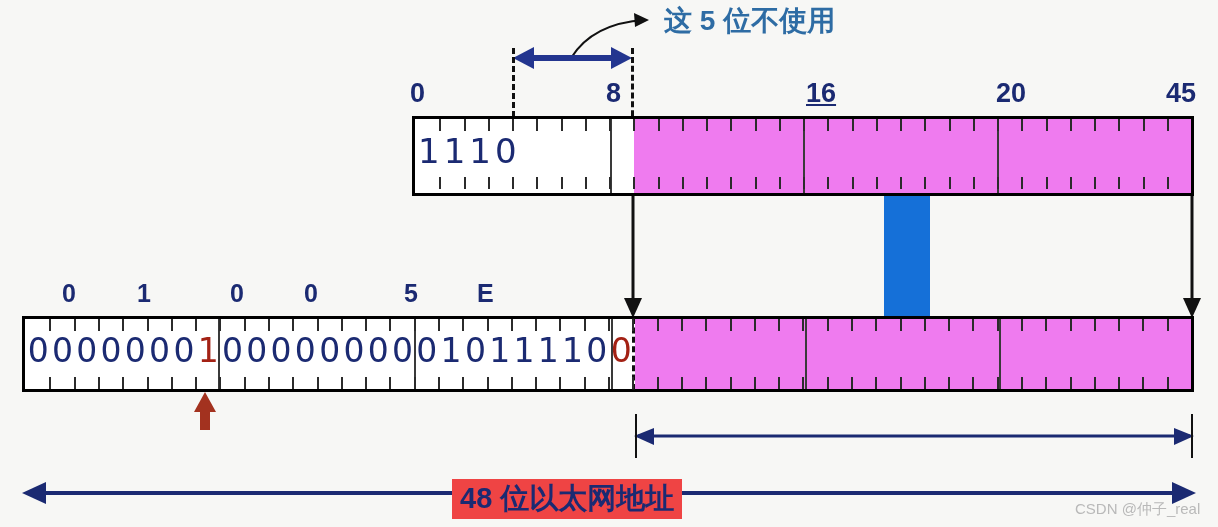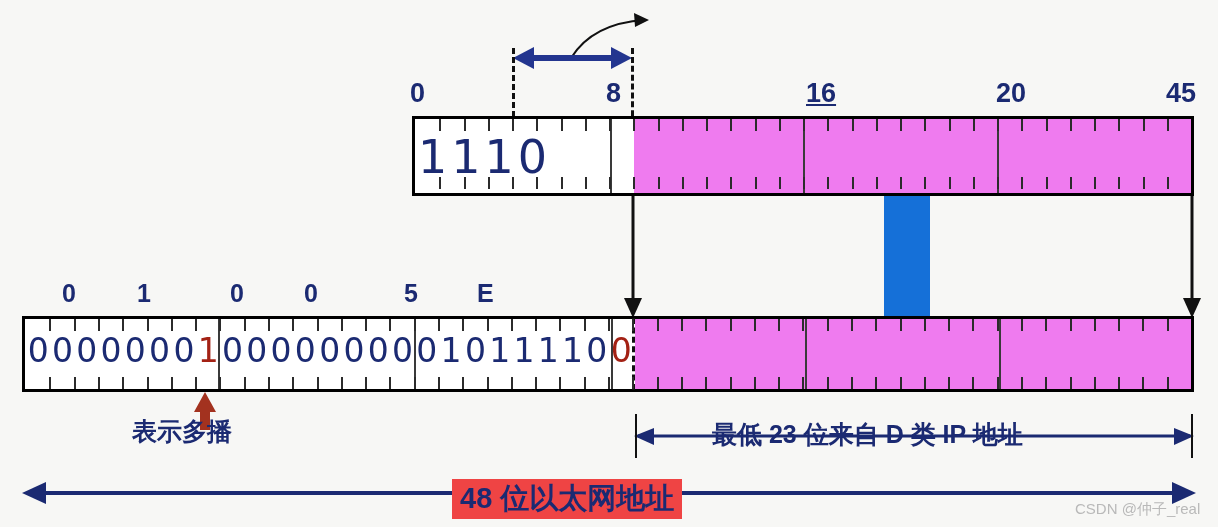--- a/index.html
+++ b/index.html
@@ -30,40 +30,41 @@
   .bytesep{position:absolute;width:2px;background:#3a3a3a;}
   .tick{position:absolute;width:2px;background:#2b2b2b;}
   .dash-v{
     position:absolute;width:0;
     border-left:3px dashed #111;
   }
 
   .bigbin{
     position:absolute;
     font-family:"DejaVu Sans", sans-serif;
-    font-size:46px;
+    font-size:34px;
     color:#1b2a72;
     white-space:pre;
     line-height:1;
   }
 
   .watermark{
     position:absolute;
     font-size:15px;
     color:#b9b9b9;
     white-space:nowrap;
     font-family:"Liberation Sans", sans-serif;
   }
   svg{position:absolute;left:0;top:0;overflow:visible;}
 </style>
 </head>
 <body>
 
 <div class="stage">
 
+  <div class="abs note-top" style="left:664px;top:2px;">这 5 位不使用</div>
 
   <svg width="1218" height="527">
 
     <path d="M 571 58 C 586 34 612 22 645 20" fill="none" stroke="#111" stroke-width="2"></path>
     <polygon points="649,20 634,13 635,27" fill="#111"></polygon>
 
     <line x1="523" y1="58" x2="622" y2="58" stroke="#23358f" stroke-width="6"></line>
     <polygon points="513,58 534,47 534,69" fill="#23358f"></polygon>
     <polygon points="632,58 611,47 611,69" fill="#23358f"></polygon>
 
@@ -316,21 +317,19 @@
       <span style="position: absolute; left: 412.958px; top: 0px; width: 24.2917px; text-align: center; font-family: &quot;DejaVu Sans&quot;, sans-serif; font-size: 33px; line-height: 1; color: rgb(27, 42, 114);">1</span>
       <span style="position: absolute; left: 437.25px; top: 0px; width: 24.2917px; text-align: center; font-family: &quot;DejaVu Sans&quot;, sans-serif; font-size: 33px; line-height: 1; color: rgb(27, 42, 114);">0</span>
       <span style="position: absolute; left: 461.542px; top: 0px; width: 24.2917px; text-align: center; font-family: &quot;DejaVu Sans&quot;, sans-serif; font-size: 33px; line-height: 1; color: rgb(27, 42, 114);">1</span>
       <span style="position: absolute; left: 485.833px; top: 0px; width: 24.2917px; text-align: center; font-family: &quot;DejaVu Sans&quot;, sans-serif; font-size: 33px; line-height: 1; color: rgb(27, 42, 114);">1</span>
       <span style="position: absolute; left: 510.125px; top: 0px; width: 24.2917px; text-align: center; font-family: &quot;DejaVu Sans&quot;, sans-serif; font-size: 33px; line-height: 1; color: rgb(27, 42, 114);">1</span>
       <span style="position: absolute; left: 534.417px; top: 0px; width: 24.2917px; text-align: center; font-family: &quot;DejaVu Sans&quot;, sans-serif; font-size: 33px; line-height: 1; color: rgb(27, 42, 114);">1</span>
       <span style="position: absolute; left: 558.708px; top: 0px; width: 24.2917px; text-align: center; font-family: &quot;DejaVu Sans&quot;, sans-serif; font-size: 33px; line-height: 1; color: rgb(27, 42, 114);">0</span>
       <span style="position: absolute; left: 583px; top: 0px; width: 24.2917px; text-align: center; font-family: &quot;DejaVu Sans&quot;, sans-serif; font-size: 33px; line-height: 1; color: rgb(163, 33, 20);">0</span>
     </div>
 
-  <div class="abs note-mid" style="left:132px;top:415px;">表示多播</div>
-
-  <div class="abs note-mid" style="left:712px;top:418px;">最低 23 位来自 D 类 IP 地址</div>
+
 
   <div class="abs note-bot" style="left:452px;top:479px;background:#ef4444;padding:0 8px;">48 位以太网地址</div>
 
   <div class="watermark" style="left:1075px;top:500px;">CSDN @仲子_real</div>
 
 </div>
 
 </body></html>

